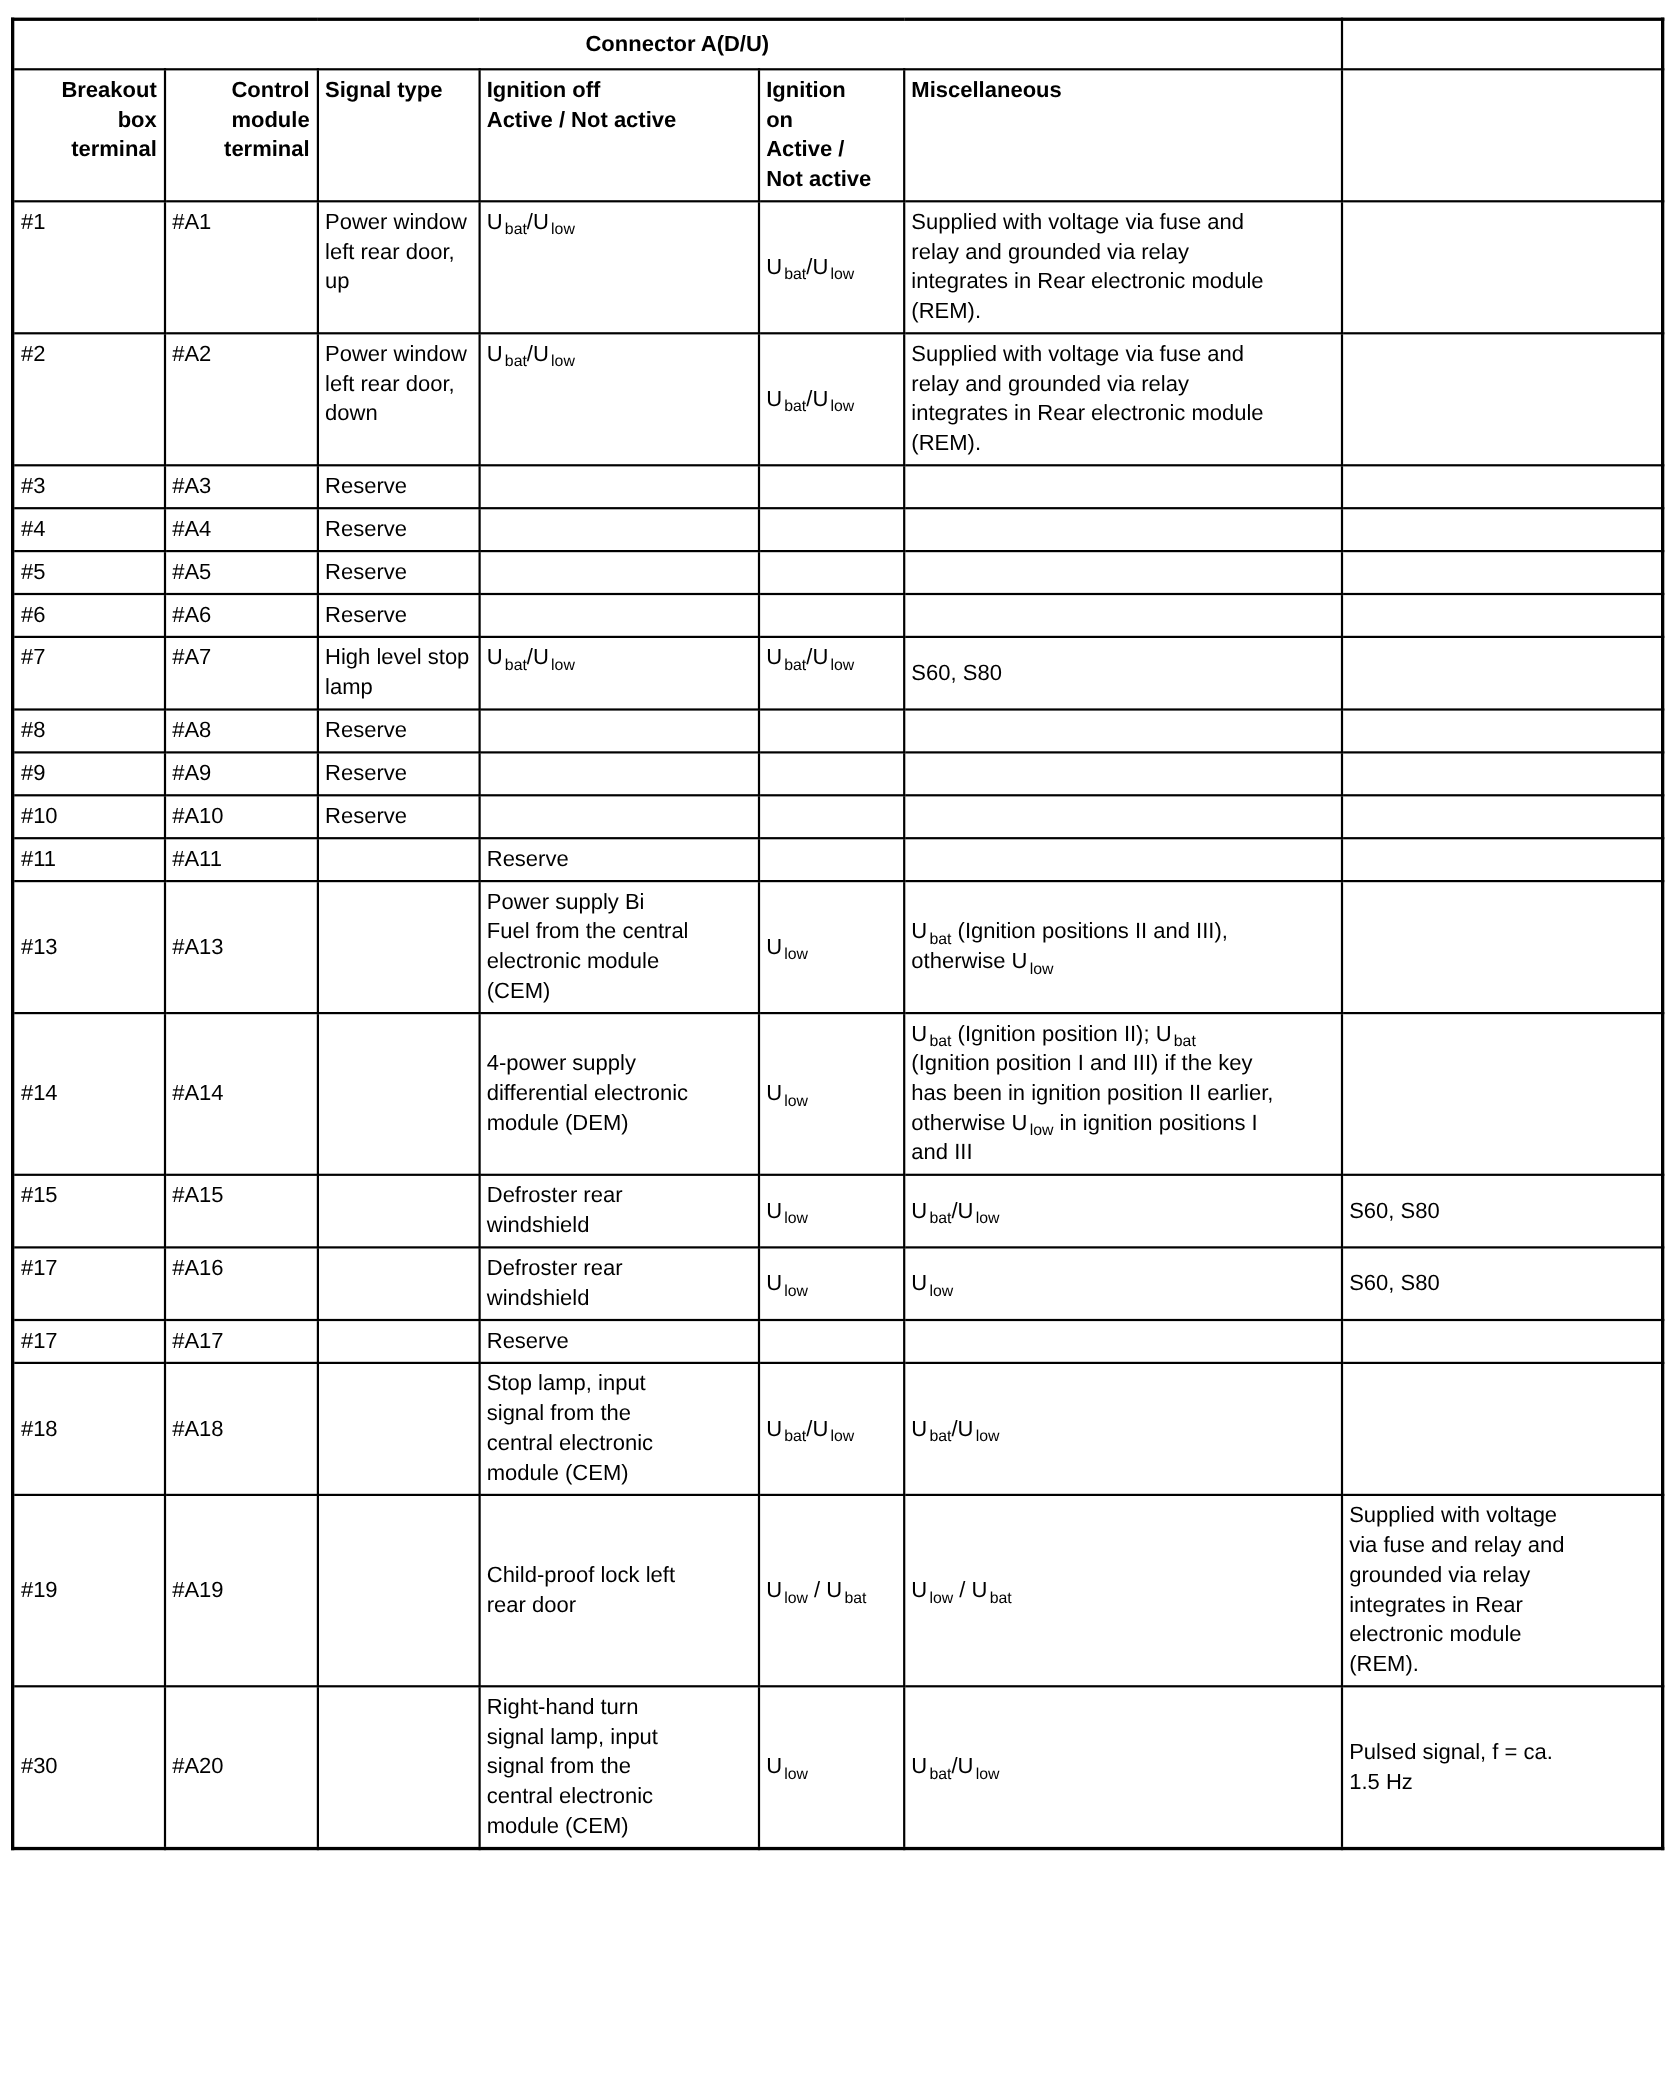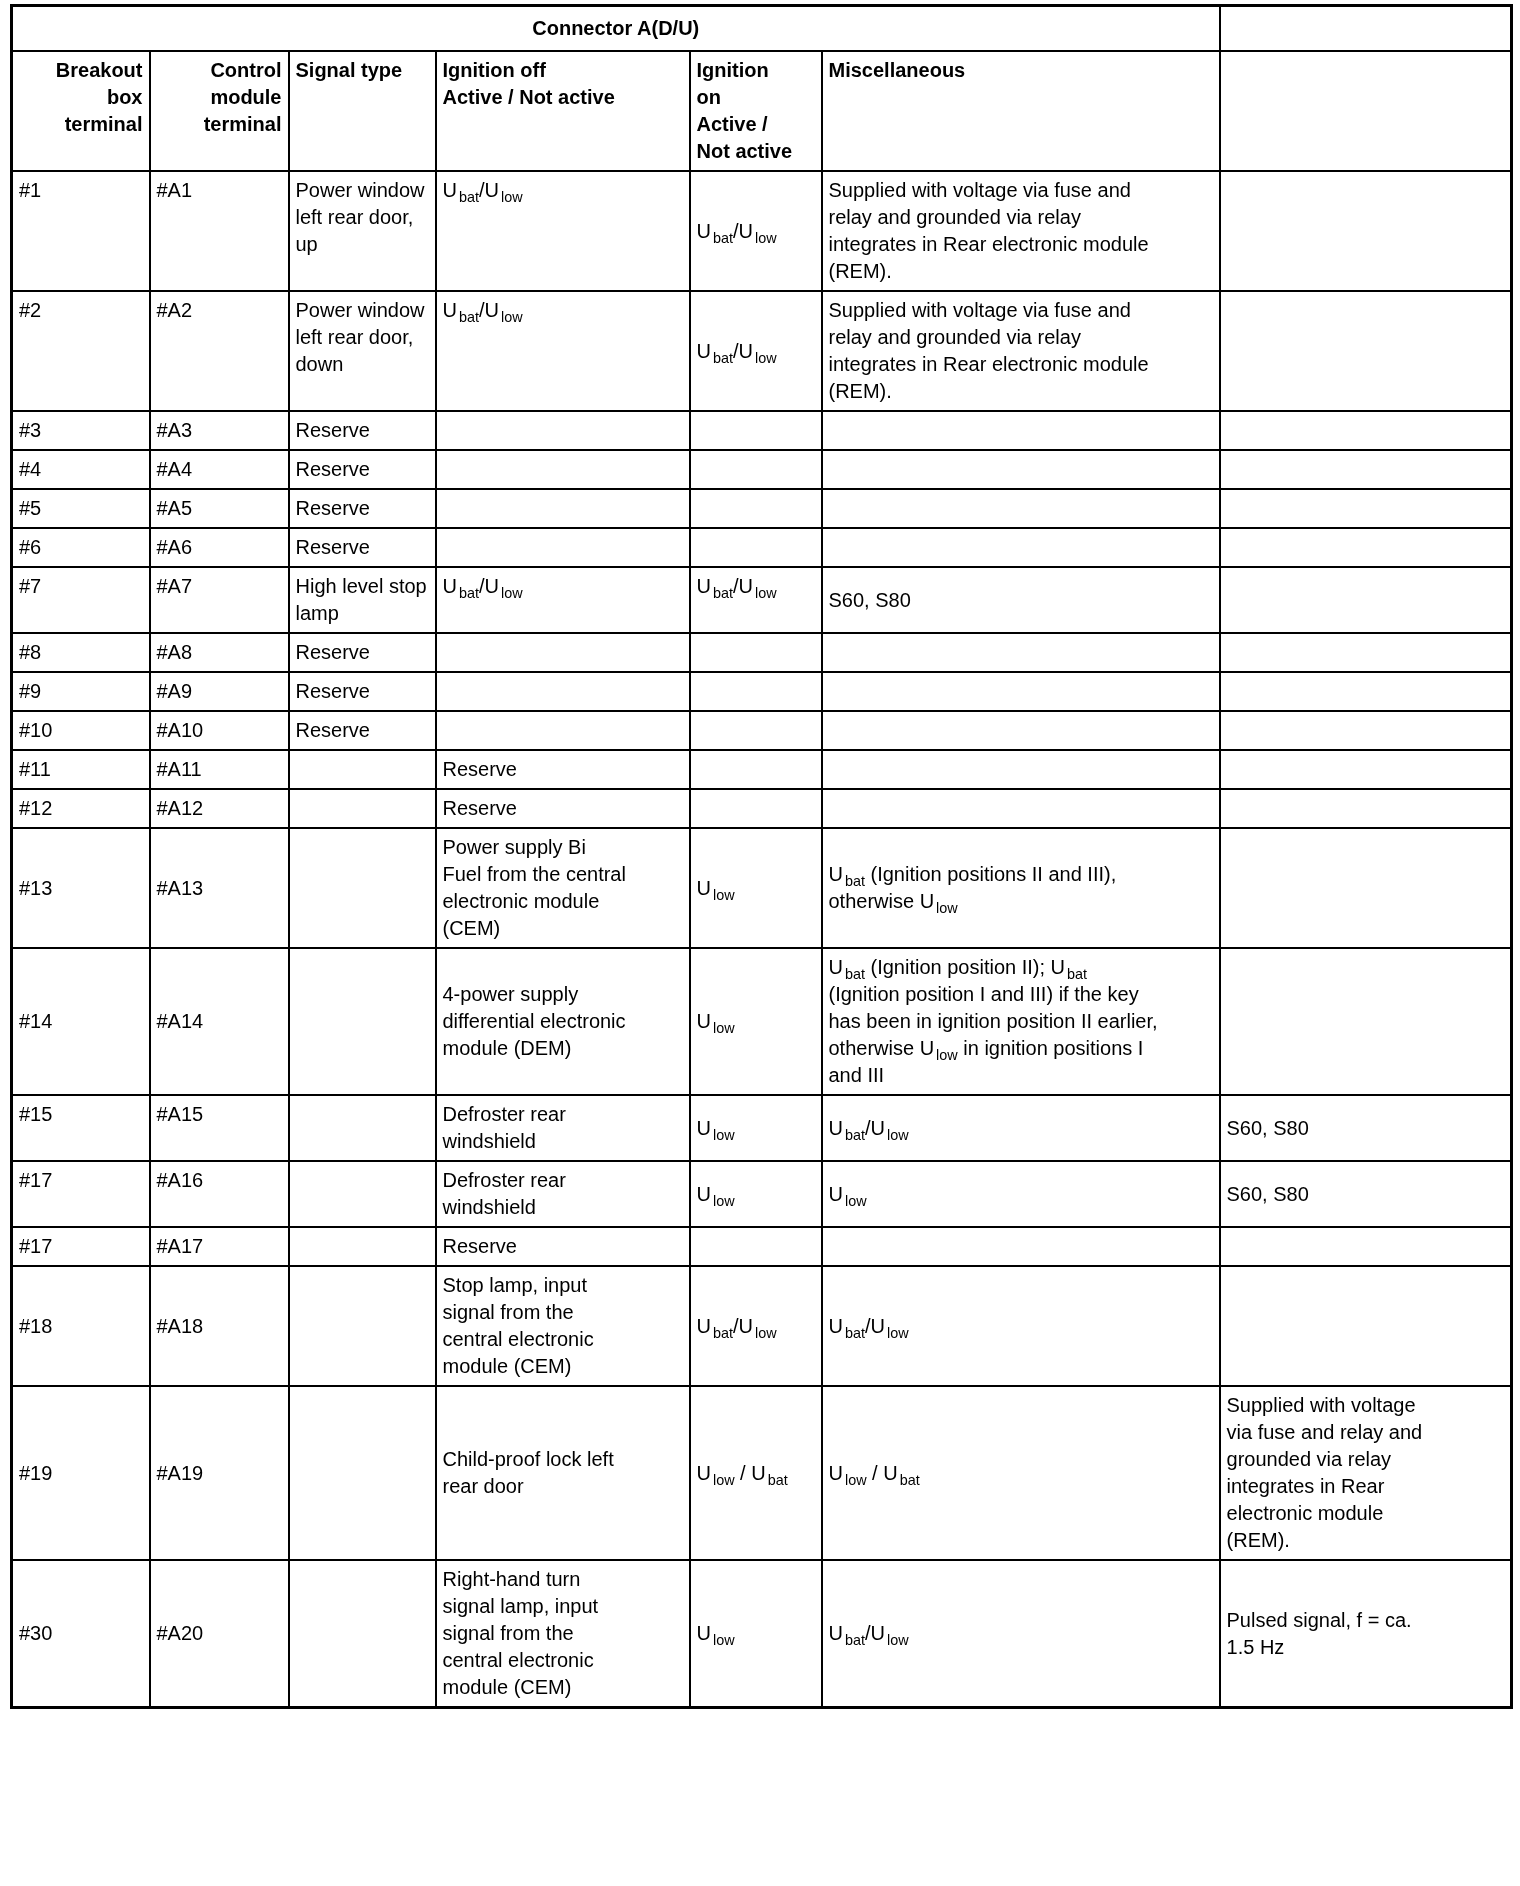--- a/index.html
+++ b/index.html
@@ -8,21 +8,21 @@
     background: #ffffff;
   }
   body {
     font-family: "Liberation Sans", "DejaVu Sans", sans-serif;
     color: #000000;
   }
   .page {
     width: 1248px;
     min-height: 1886px;
     box-sizing: border-box;
-    padding: 4px 10px;
+    padding: 16px 10px;
     background: #ffffff;
   }
   table.connector-table {
     border-collapse: collapse;
     table-layout: fixed;
     width: 1500px;
     border: 3px solid #000000;
   }
   th, td {
     border: 2px solid #000000;
@@ -185,29 +185,20 @@
         <tr>
           <td class="c1">#11</td>
           <td class="c2">#A11</td>
           <td class="c3"></td>
           <td class="c4">Reserve</td>
           <td class="c5"></td>
           <td class="c6"></td>
           <td class="c7"></td>
         </tr>
         <tr>
-          <td class="c1">#12</td>
-          <td class="c2">#A12</td>
-          <td class="c3"></td>
-          <td class="c4">Reserve</td>
-          <td class="c5"></td>
-          <td class="c6"></td>
-          <td class="c7"></td>
-        </tr>
-        <tr>
           <td class="c1 va-middle">#13</td>
           <td class="c2 va-middle">#A13</td>
           <td class="c3"></td>
           <td class="c4">Power supply Bi Fuel from the central electronic module (CEM)</td>
           <td class="c5 va-middle">U<sub>low</sub></td>
           <td class="c6 va-middle">U<sub>bat</sub> (Ignition positions II and III), otherwise U<sub>low</sub></td>
           <td class="c7"></td>
         </tr>
         <tr>
           <td class="c1 va-middle">#14</td>

